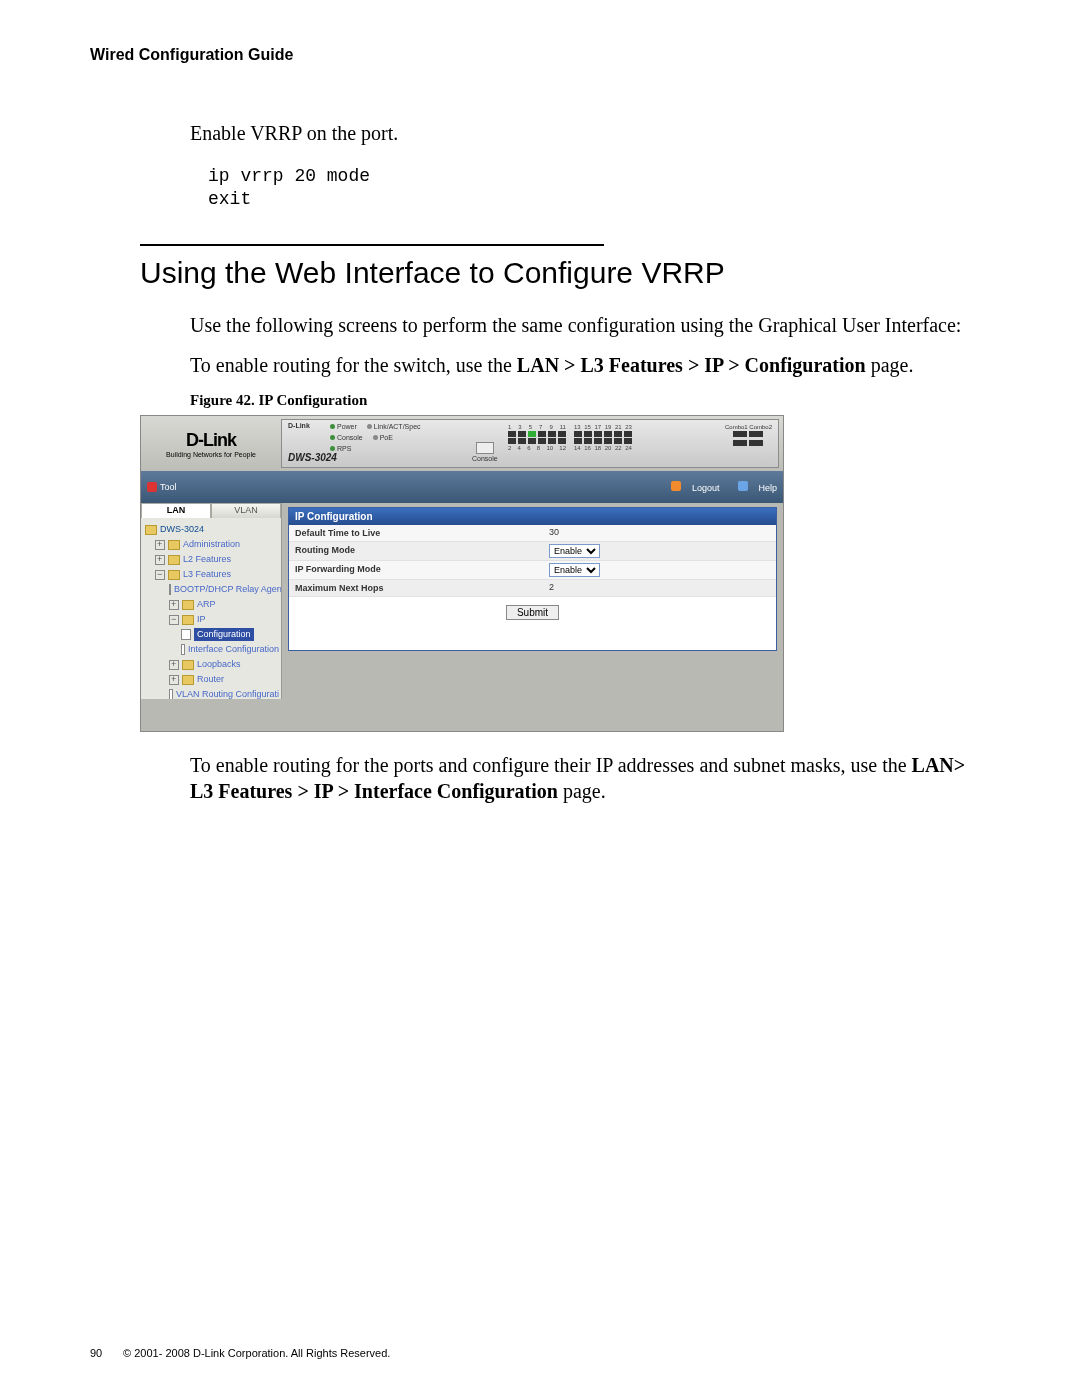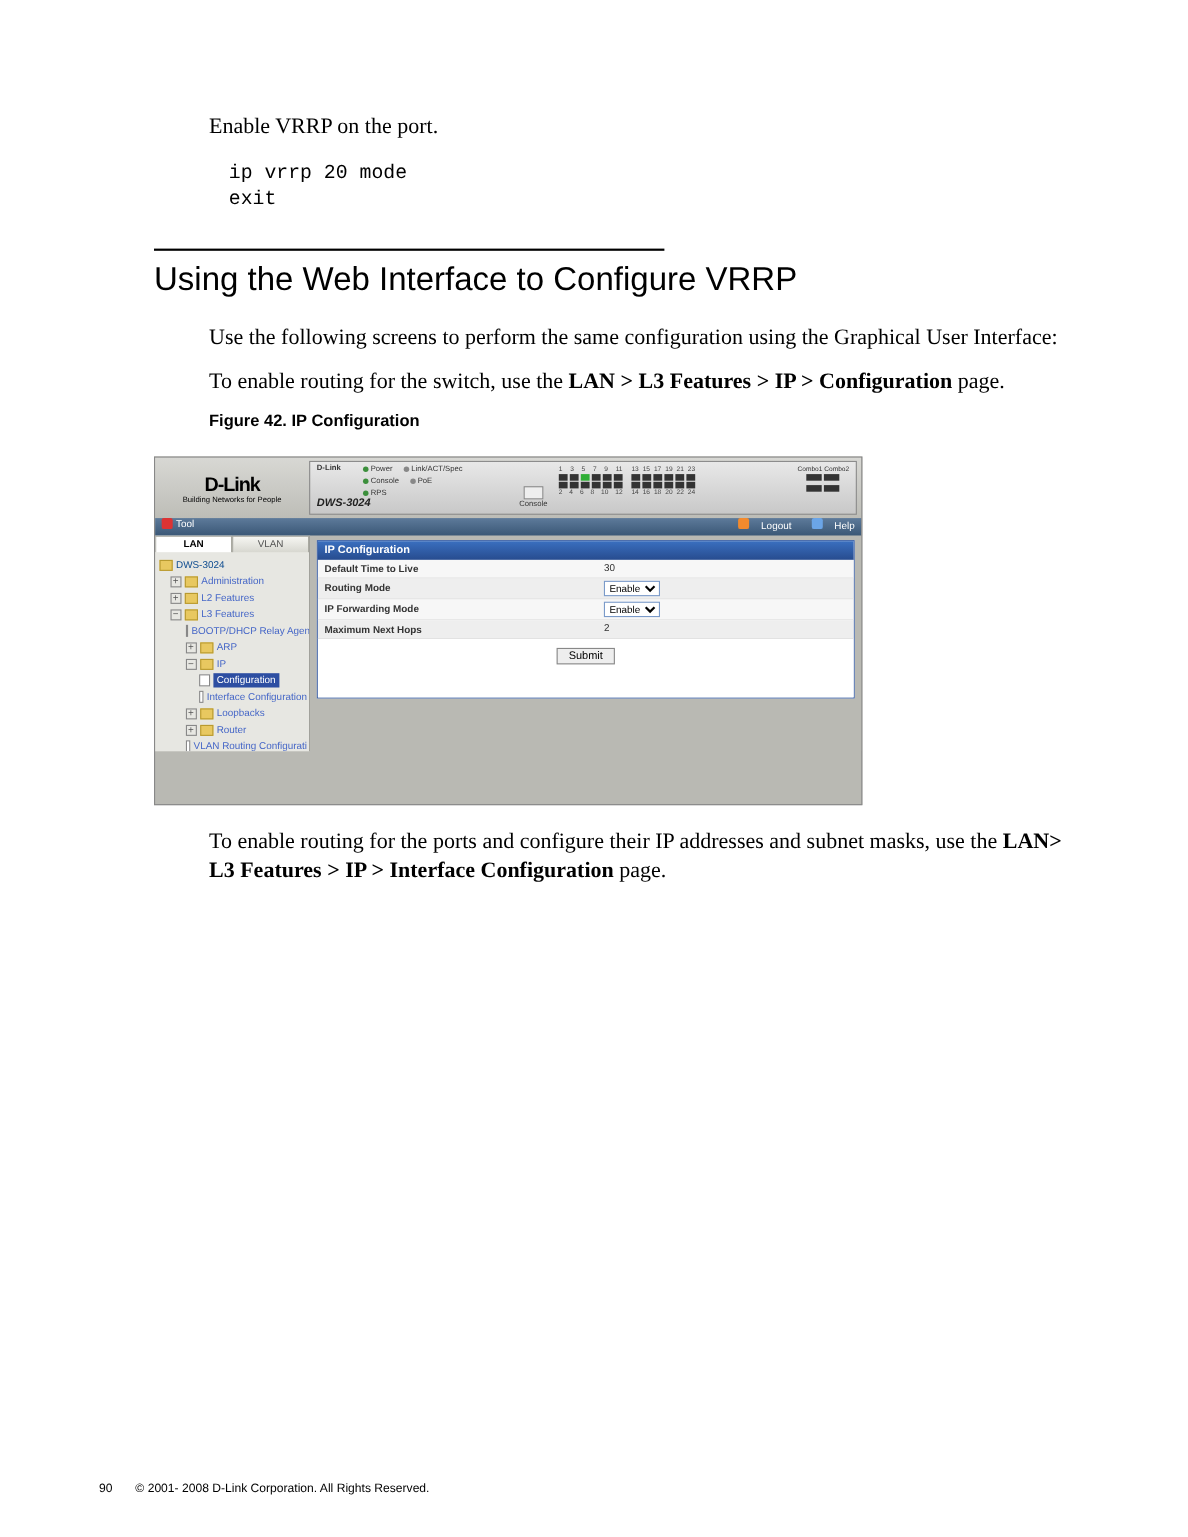--- a/index.html
+++ b/index.html
@@ -5,21 +5,21 @@
   html,body{margin:0;padding:0;background:#fff;font-family:"Times New Roman",serif;color:#000}
   .page{width:1080px;height:1397px;position:relative;box-sizing:border-box;padding:46px 90px 40px 90px}
   .running-head{font-family:Arial,Helvetica,sans-serif;font-weight:bold;font-size:16px}
   .body-indent{margin-left:100px}
   .intro-line{font-size:20px;margin-top:58px}
   pre.code{font-family:"Courier New",monospace;font-size:18px;margin:6px 0 0 18px;line-height:1.25}
   hr.rule{border:0;border-top:2px solid #000;margin:34px 0 10px 0;width:464px;margin-left:50px}
   h1.section{font-family:Arial,Helvetica,sans-serif;font-weight:normal;font-size:30px;margin:8px 0 22px 50px}
   p.para{font-size:20px;line-height:1.3;margin:0 0 14px 0}
   .bold{font-weight:bold}
-  .fig-cap{font-family:Liberation Sans, sans-serif;font-size:15px;margin:8px 0 24px 0}
+  .fig-cap{font-family:Liberation Serif, serif;font-size:15px;margin:8px 0 6px 0}
 
   
   .shot{width:642px;height:315px;margin-left:50px;background:#b9b9b3;font-family:Arial,Helvetica,sans-serif;font-size:10px;color:#333;border:1px solid #888;position:relative;overflow:hidden}
   .shot .chrome{height:55px;background:linear-gradient(#d8d8d4,#bdbdb7);display:flex}
   .shot .logo{width:140px;display:flex;flex-direction:column;align-items:center;justify-content:center}
   .shot .logo .brand{font-size:18px;font-weight:bold;letter-spacing:-1px;color:#000}
   .shot .logo .tag{font-size:7px;color:#000}
   .shot .device{flex:1;background:linear-gradient(#e8e8e8,#c8c8c8);border:1px solid #8c8c8c;margin:3px 4px 3px 0;position:relative;font-size:7px}
   .shot .device .row1{position:absolute;left:48px;top:3px;display:flex;gap:10px}
   .shot .device .dot{display:inline-flex;align-items:center;gap:2px}
@@ -30,21 +30,21 @@
   .shot .device .portgrp{display:flex;flex-direction:column;gap:1px}
   .shot .device .prow{display:flex;gap:2px}
   .shot .device .p{width:8px;height:6px;background:#333}
   .shot .device .p.g{background:#2fae35}
   .shot .device .nums{display:flex;gap:2px;font-size:6px;color:#444;justify-content:space-between}
   .shot .device .combo{position:absolute;right:6px;top:4px;font-size:6px;text-align:center}
   .shot .device .combo .cp{display:inline-block;width:14px;height:6px;background:#333;margin:1px}
   .shot .device .console{position:absolute;left:190px;top:22px;text-align:center}
   .shot .device .console .cicon{width:16px;height:10px;border:1px solid #888;background:#eee;margin:0 auto 1px}
 
-  .shot .toolbar{height:16px;background:linear-gradient(#5d7a9a,#3a5776);display:flex;align-items:flex-start;color:#fff;font-size:9px;padding:0 6px;justify-content:space-between}
+  .shot .toolbar{height:32px;background:linear-gradient(#5d7a9a,#3a5776);display:flex;align-items:center;color:#fff;font-size:9px;padding:0 6px;justify-content:space-between}
   .shot .toolbar .tool{display:flex;align-items:center;gap:3px}
   .shot .toolbar .right span{margin-left:8px}
   .shot .toolbar .ico{width:10px;height:10px;background:#d33;display:inline-block;border-radius:2px}
   .shot .toolbar .ico.help{background:#6ba5e7}
   .shot .toolbar .ico.logout{background:#f28a2e}
 
   .shot .main{display:flex;height:196px}
   .shot .side{width:140px;background:#e7e7e2;border-right:1px solid #9a9a94;overflow:hidden}
   .shot .tabs{display:flex;height:15px;font-size:9px}
   .shot .tabs .tab{flex:1;background:linear-gradient(#f6f6f2,#d7d7d0);border:1px solid #a9a9a1;border-bottom:none;text-align:center;line-height:13px;color:#555}
@@ -76,20 +76,21 @@
   .shot .submit-row{background:#fff;text-align:center;padding:8px 0 30px}
   .shot .btn{font-size:10px;padding:1px 10px;background:#eee;border:1px solid #888}
 
   .footer{position:absolute;left:90px;bottom:38px;font-family:Arial,Helvetica,sans-serif;font-size:11px}
   .footer .pg{display:inline-block;width:30px}
 </style>
 </head>
 <body>
 
 <div class="page">
+  <div class="running-head">Wired Configuration Guide</div>
 
   <div class="body-indent">
     <p class="intro-line">Enable VRRP on the port.</p>
     <pre class="code">ip vrrp 20 mode
 exit</pre>
   </div>
 
   <hr class="rule">
   <h1 class="section">Using the Web Interface to Configure VRRP</h1>
 

